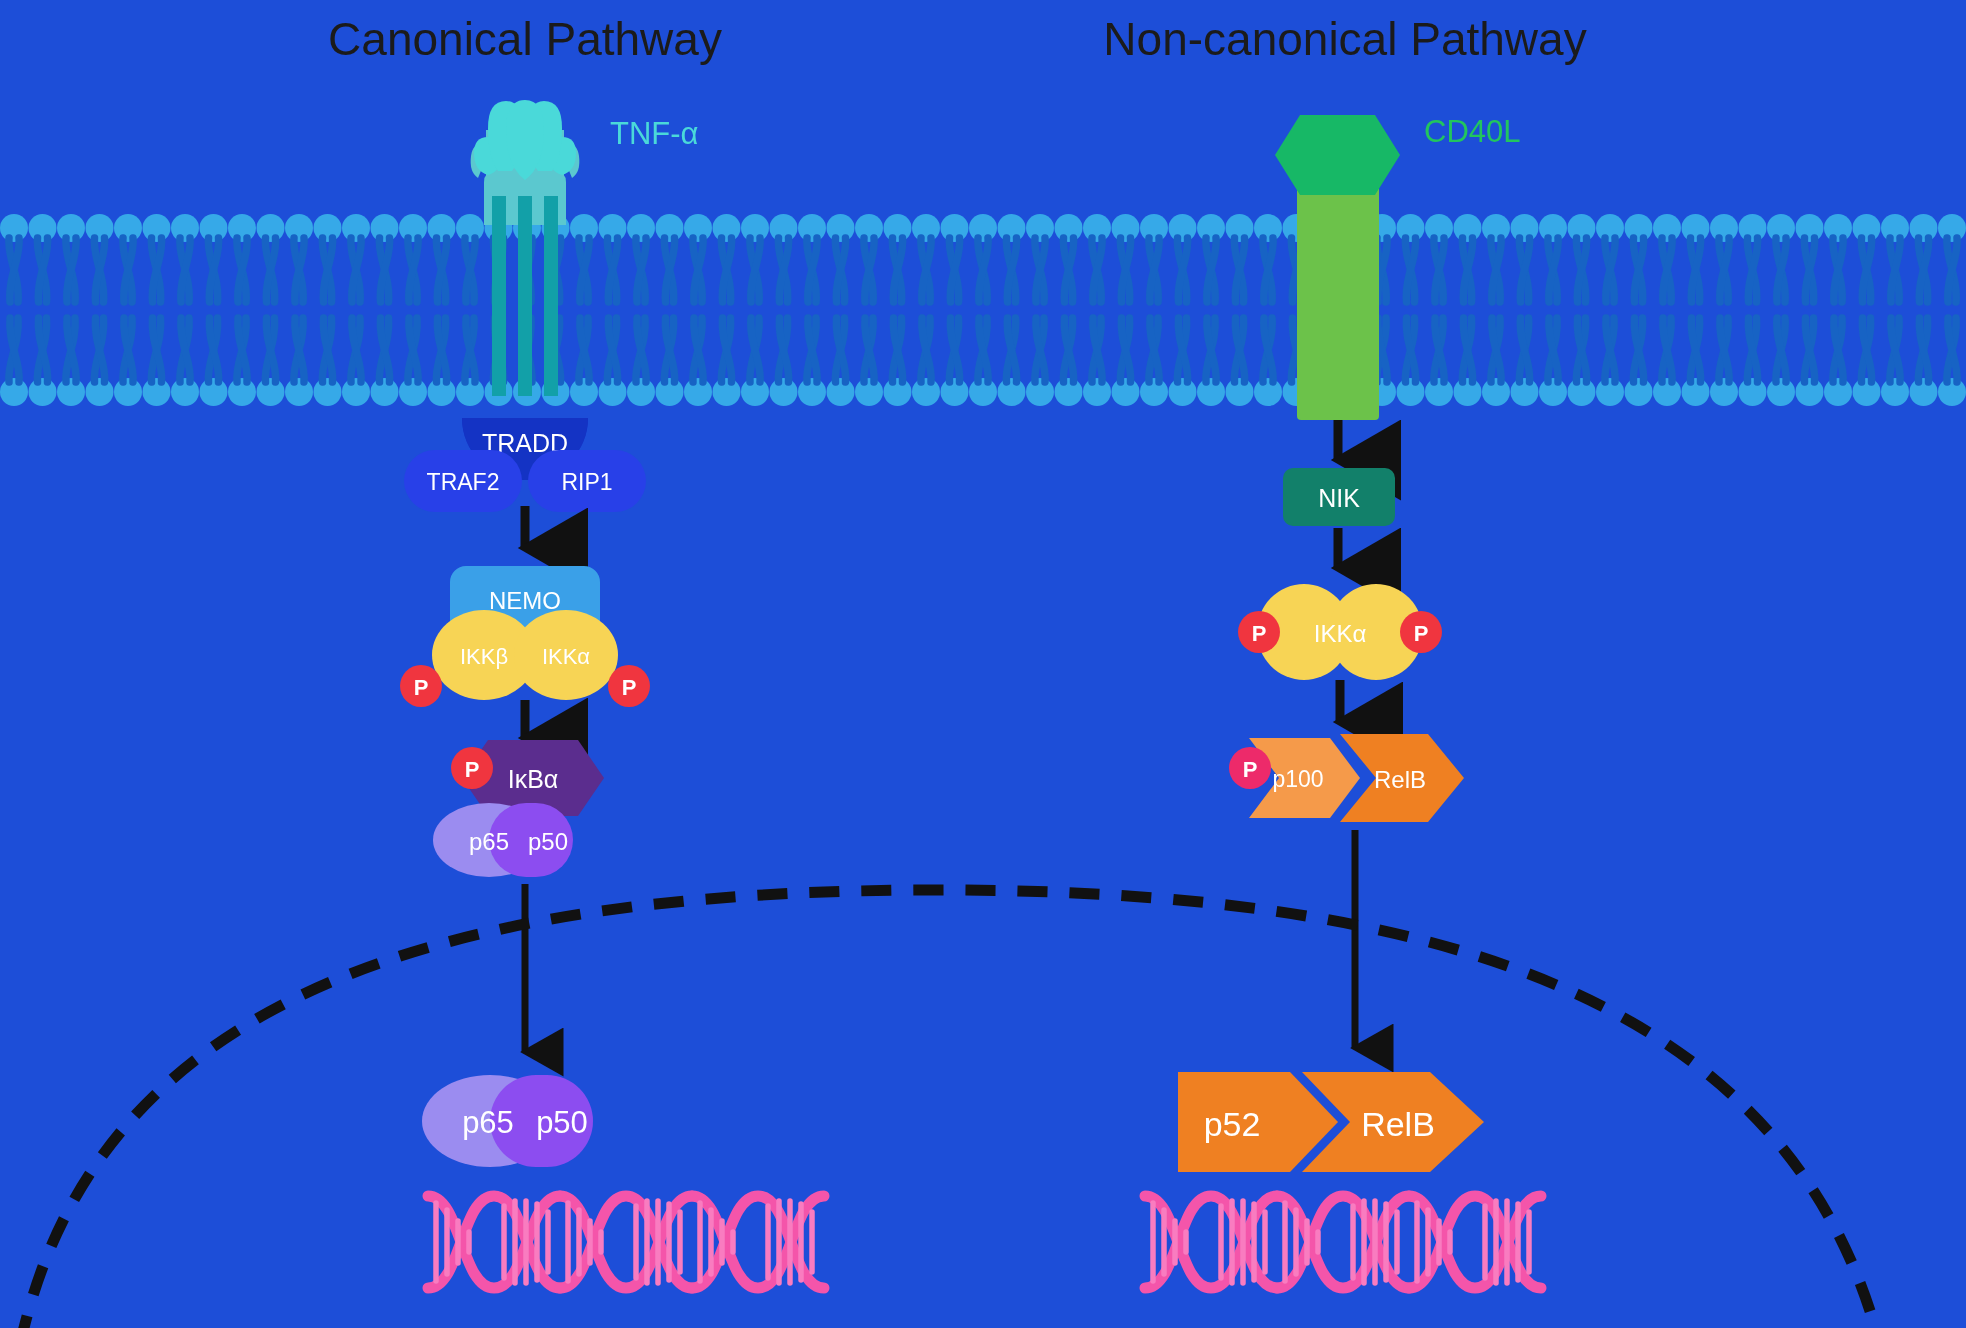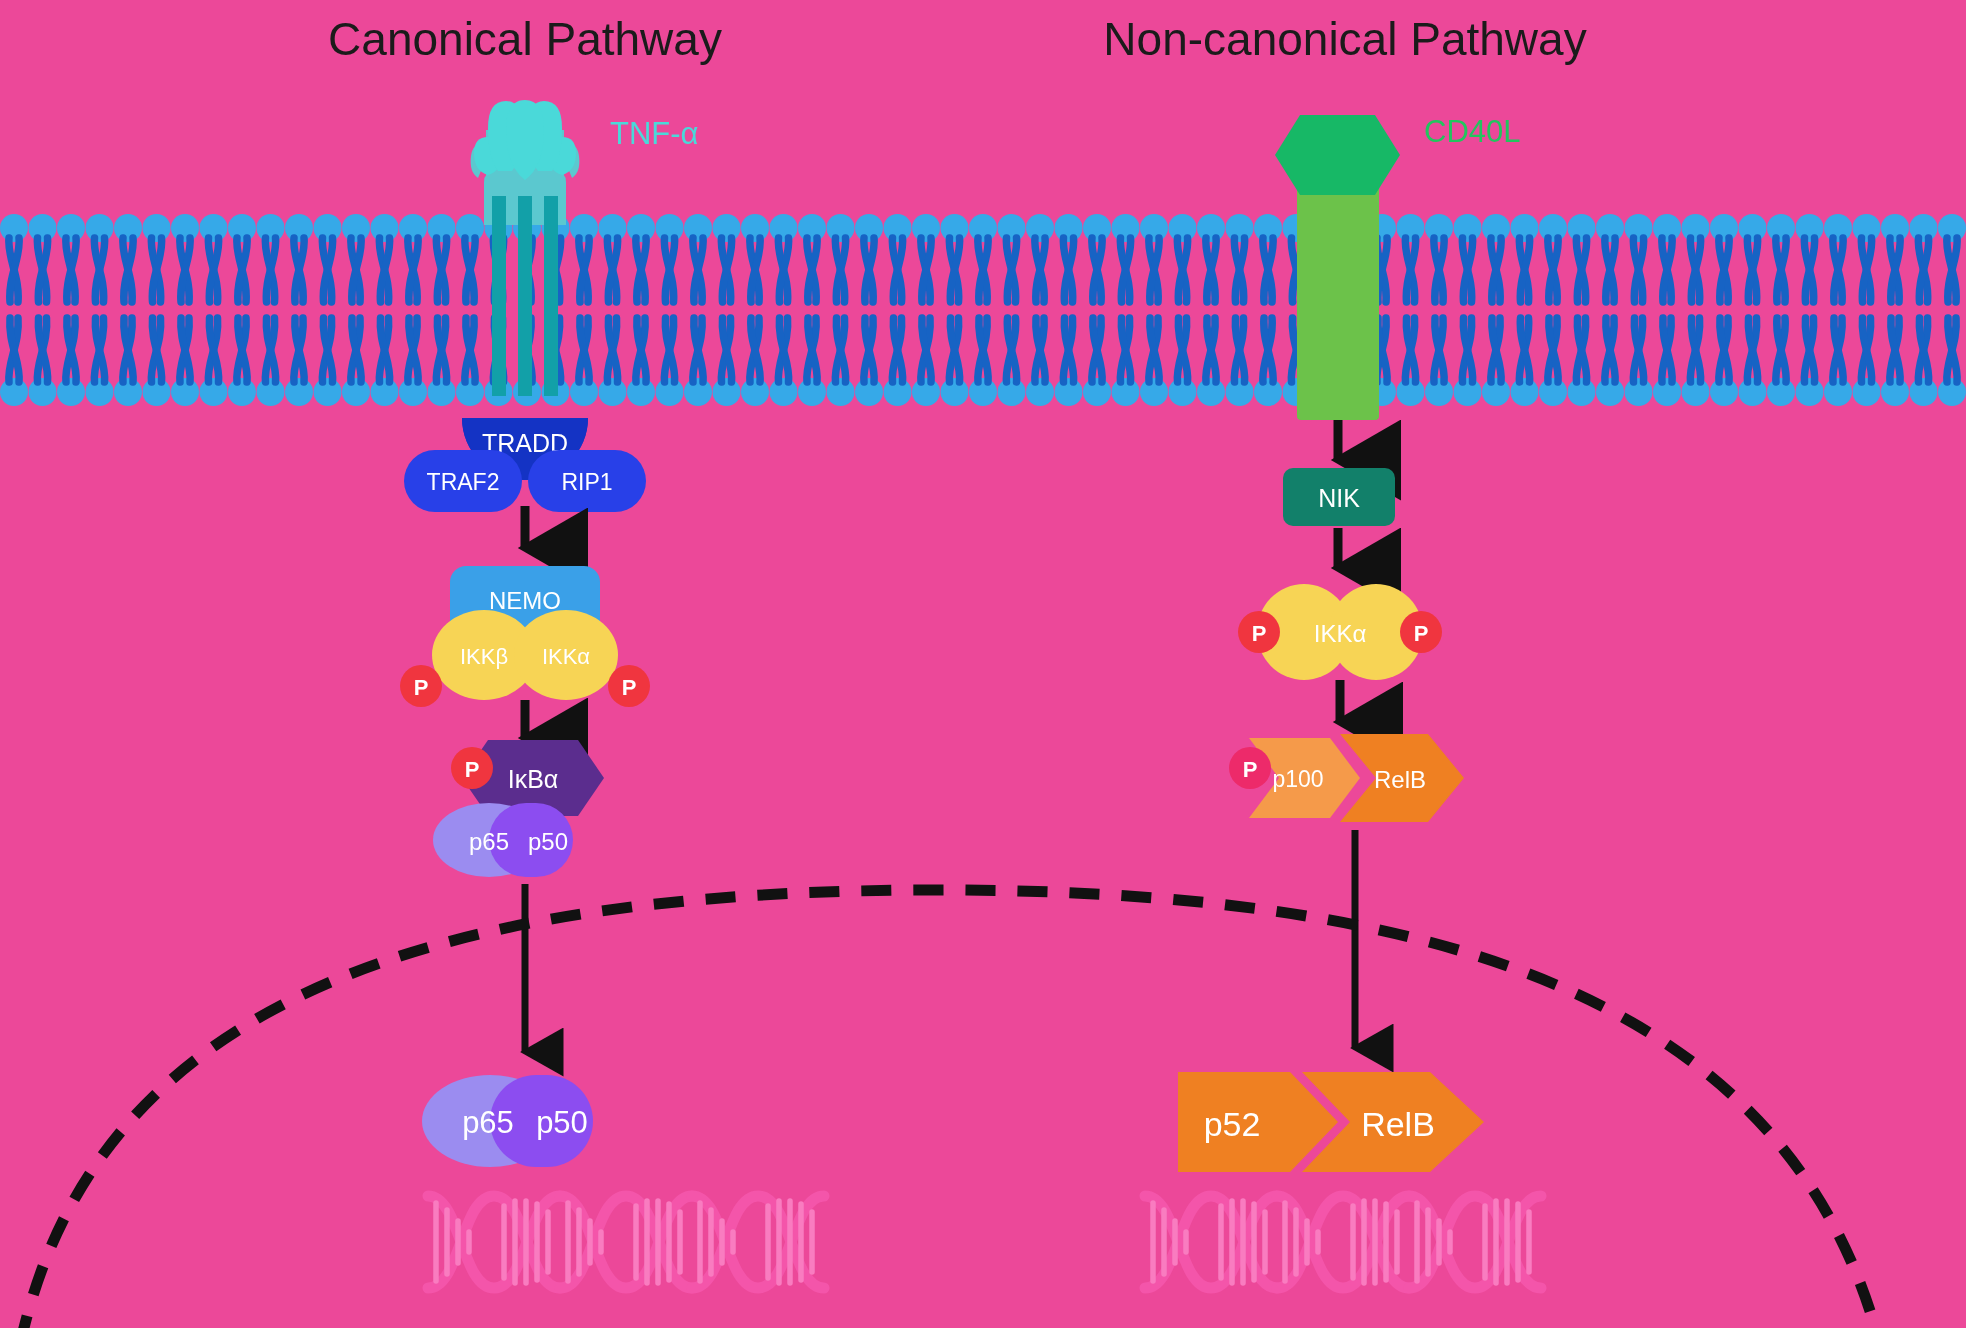--- a/index.html
+++ b/index.html
@@ -1,17 +1,17 @@
 <!DOCTYPE html>
 <html><head>
 <meta charset="utf-8">
 <style>
   html,body{margin:0;padding:0;background:#ffffff;}
   body{width:1966px;height:1328px;overflow:hidden;font-family:"Liberation Sans","DejaVu Sans",sans-serif;}
-  #stage{position:relative;width:1966px;height:1328px;background:#ec4899;}
+  #stage{position:relative;width:1966px;height:1328px;background:#1d4ed8;}
   #stage svg{position:absolute;left:0;top:0;}
   .ttl{font-family:"Liberation Sans","DejaVu Sans",sans-serif;font-size:46px;fill:#1b1b1b;text-anchor:middle;}
   .lig{font-family:"Liberation Sans","DejaVu Sans",sans-serif;font-size:31px;text-anchor:start;font-weight:400;}
   .nodelbl{font-family:"Liberation Sans","DejaVu Sans",sans-serif;fill:#ffffff;text-anchor:middle;dominant-baseline:central;}
   .plbl{font-family:"Liberation Sans","DejaVu Sans",sans-serif;fill:#ffffff;text-anchor:middle;dominant-baseline:central;font-size:22px;font-weight:bold;}
 </style>
 </head>
 <body>
 
 <div id="stage">

